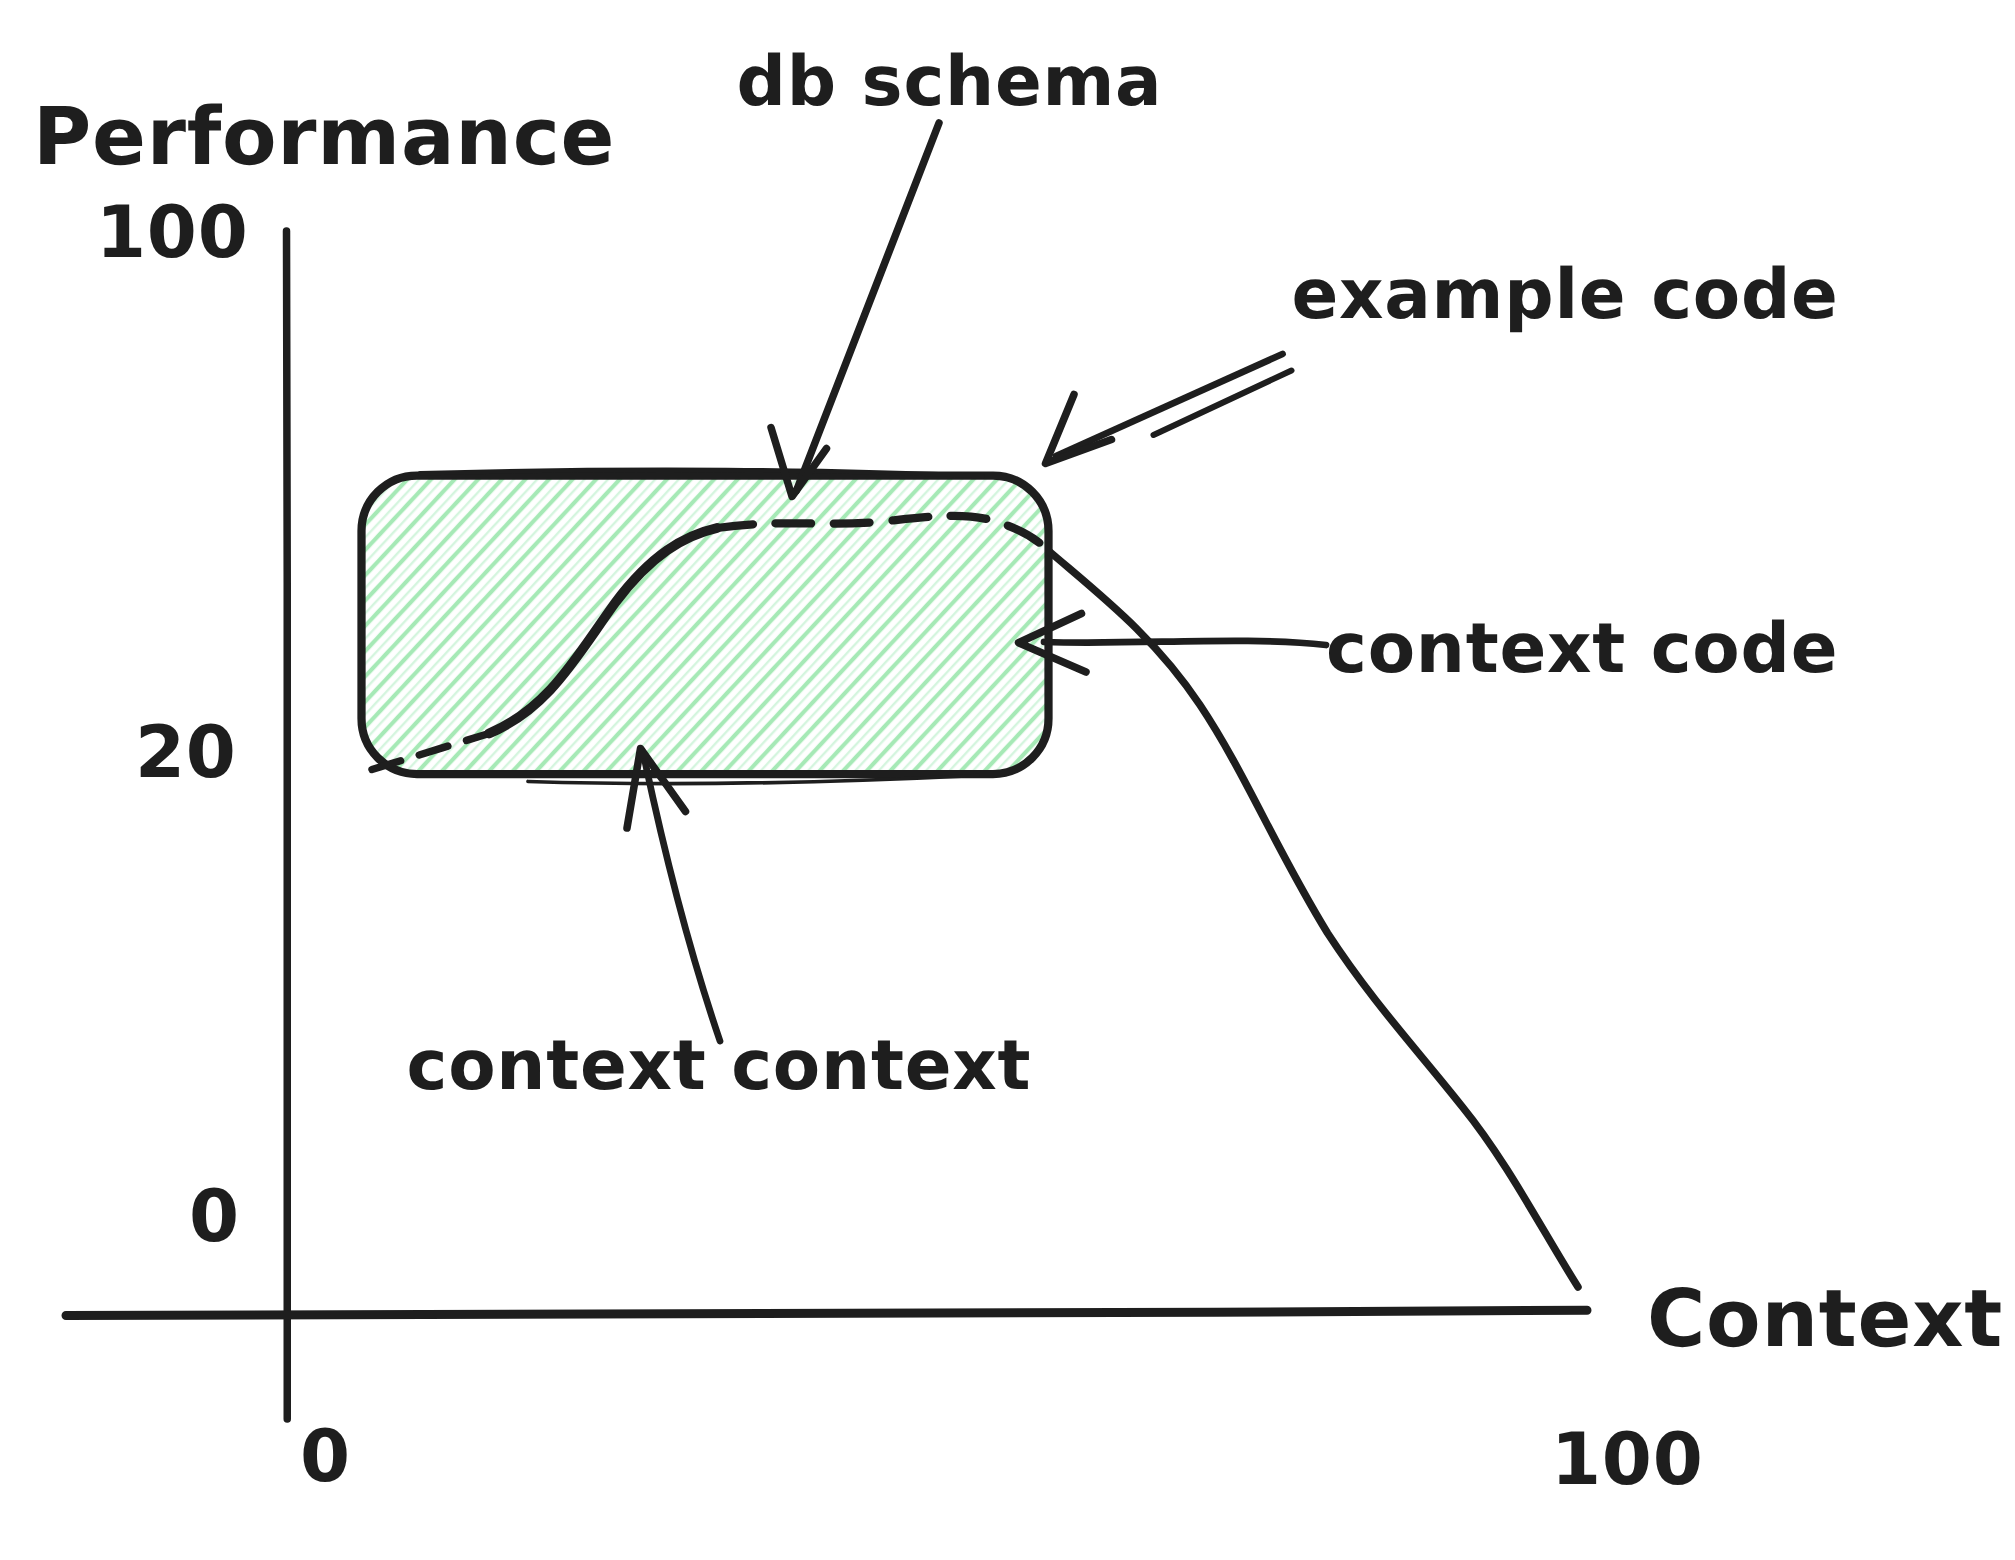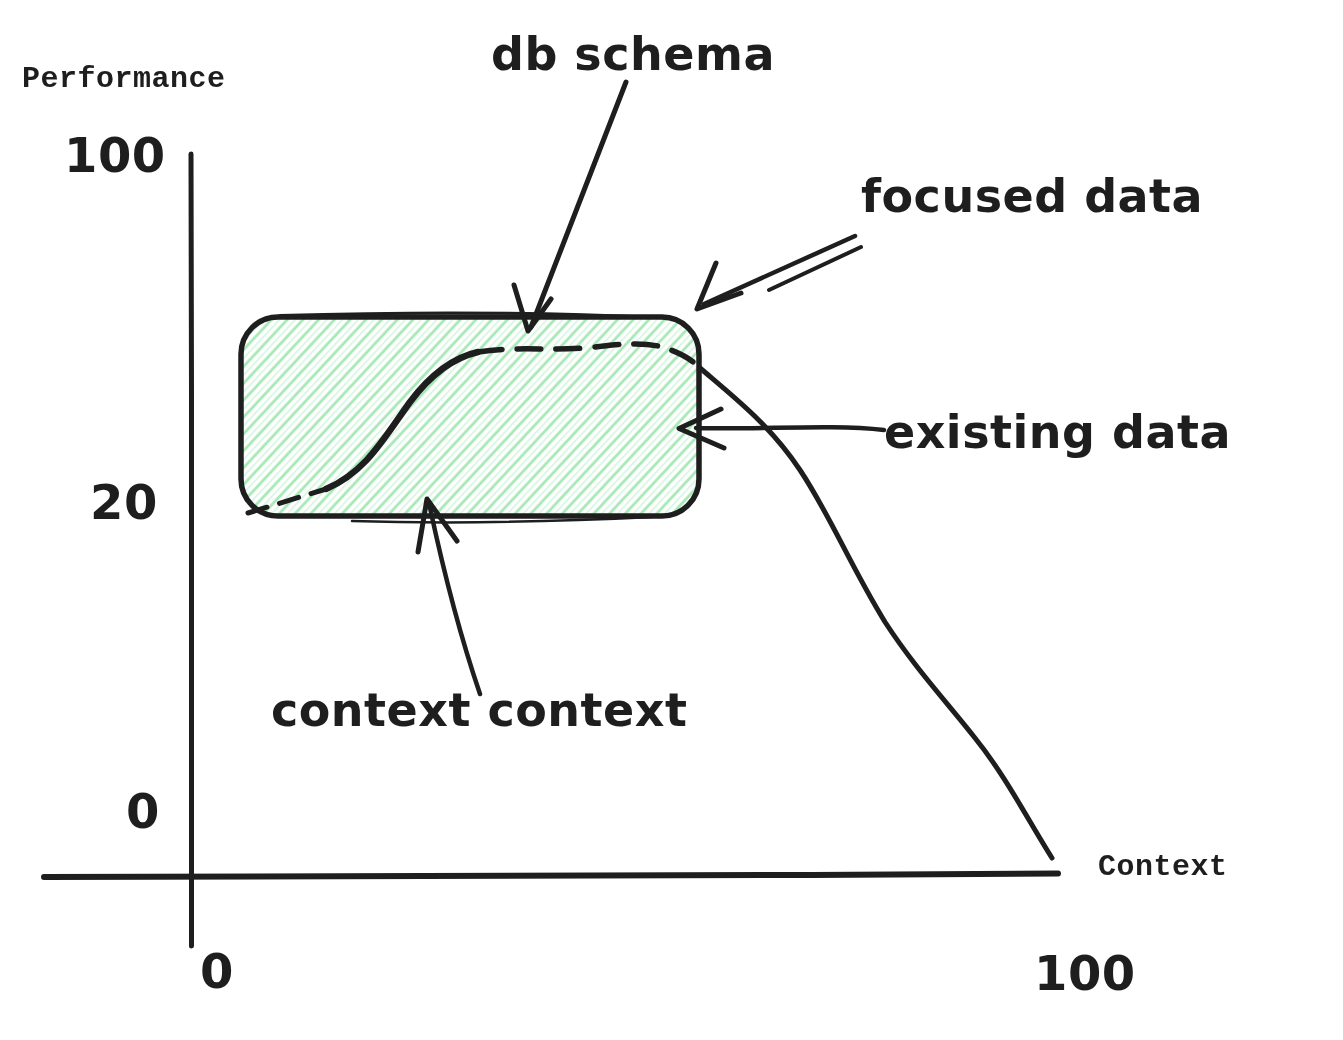--- a/index.html
+++ b/index.html
@@ -22,21 +22,21 @@
     top: 0;
   }
   .lbl {
     position: absolute;
     font-weight: 600;
     color: #1e1e1e;
     white-space: nowrap;
     letter-spacing: 0.5px;
     line-height: 1.05;
   }
-  .axis-title   { font-size: 30px; font-family: Liberation Mono, monospace; }
+  .axis-title   { font-size: 53px; }
   .tick         { font-size: 48px; margin-left: 28px; }
   .annotation   { font-size: 46px; }
 </style>
 </head>
 <body>
 
 <div class="stage">
 
   <svg width="1343" height="1040" viewBox="0 0 1343 1040">
     <defs>
@@ -90,17 +90,17 @@
   <div class="lbl tick" style="left:36px; top:130px;">100</div>
   <div class="lbl tick" style="left:62px; top:477px;">20</div>
   <div class="lbl tick" style="left:98px; top:786px;">0</div>
 
   <div class="lbl tick" style="left:172px; top:946px;">0</div>
   <div class="lbl tick" style="left:1006px; top:948px;">100</div>
 
   <div class="lbl axis-title" style="left:1098px; top:852px;">Context</div>
 
   <div class="lbl annotation" style="left:491px; top:30px;">db schema</div>
-  <div class="lbl annotation" style="left:861px; top:172px;">focused data</div>
-  <div class="lbl annotation" style="left:884px; top:408px;">existing data</div>
+  <div class="lbl annotation" style="left:861px; top:172px;">example code</div>
+  <div class="lbl annotation" style="left:884px; top:408px;">context code</div>
   <div class="lbl annotation" style="left:271px; top:686px;">context context</div>
 
 </div>
 
 </body></html>

